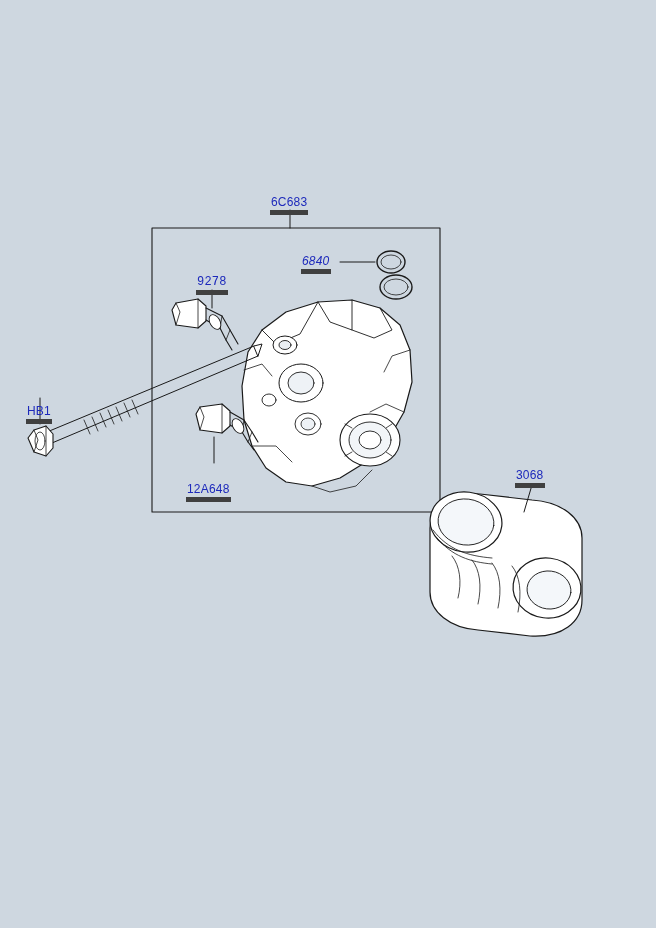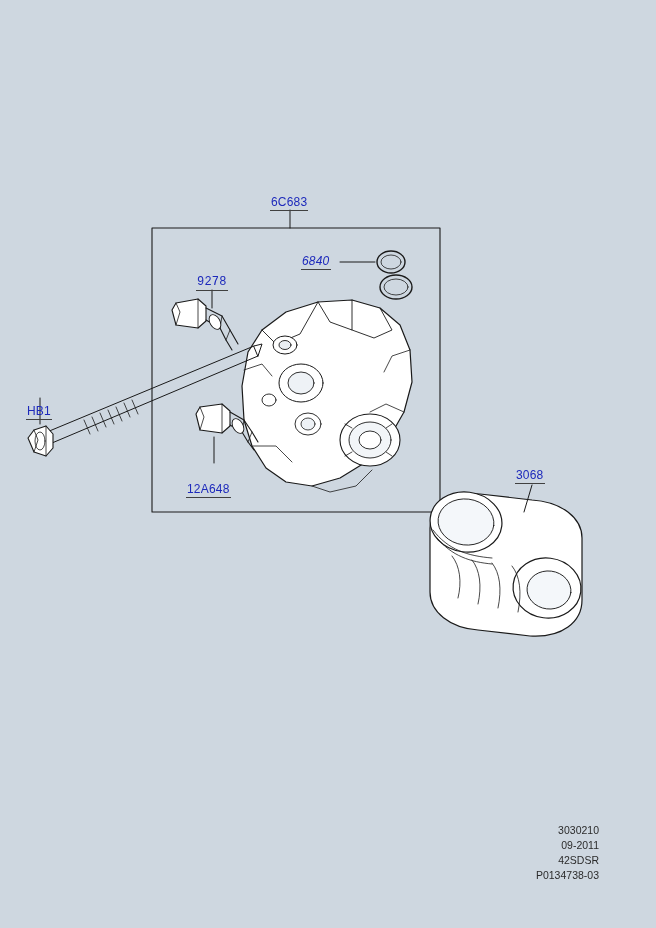--- a/index.html
+++ b/index.html
@@ -21,21 +21,21 @@
     height: 928px;
   }
   .label {
     position: absolute;
     color: #1d29bb;
     font-size: 12px;
     font-family: "Liberation Sans", sans-serif;
     letter-spacing: 0.2px;
     white-space: nowrap;
     padding: 0 1px 1px 1px;
-    border-bottom: 1px solid #404040;
+    border-bottom: 5px solid #404040;
     line-height: 13px;
   }
   .copyright {
     position: absolute;
     left: 208px;
     top: 886px;
     color: #1c1c1c;
     font-size: 11px;
     font-family: "Liberation Sans", sans-serif;
     white-space: nowrap;
@@ -173,20 +173,14 @@
   </svg>
 
   <div class="label" style="left:270px; top:196px;">6C683</div>
   <div class="label" style="left:301px; top:255px;font-style:italic;">6840</div>
   <div class="label" style="left:196px; top:276px;font-family:Liberation Mono, monospace;">9278</div>
   <div class="label" style="left:26px; top:405px;">HB1</div>
   <div class="label" style="left:186px; top:471px;margin-top:12px;">12A648</div>
   <div class="label" style="left:515px; top:469px;">3068</div>
 
 
-  <div class="meta-block">
-    <div>3030210</div>
-    <div>09-2011</div>
-    <div>42SDSR</div>
-    <div>P0134738-03</div>
-  </div>
 
 </div>
 
 </body></html>

